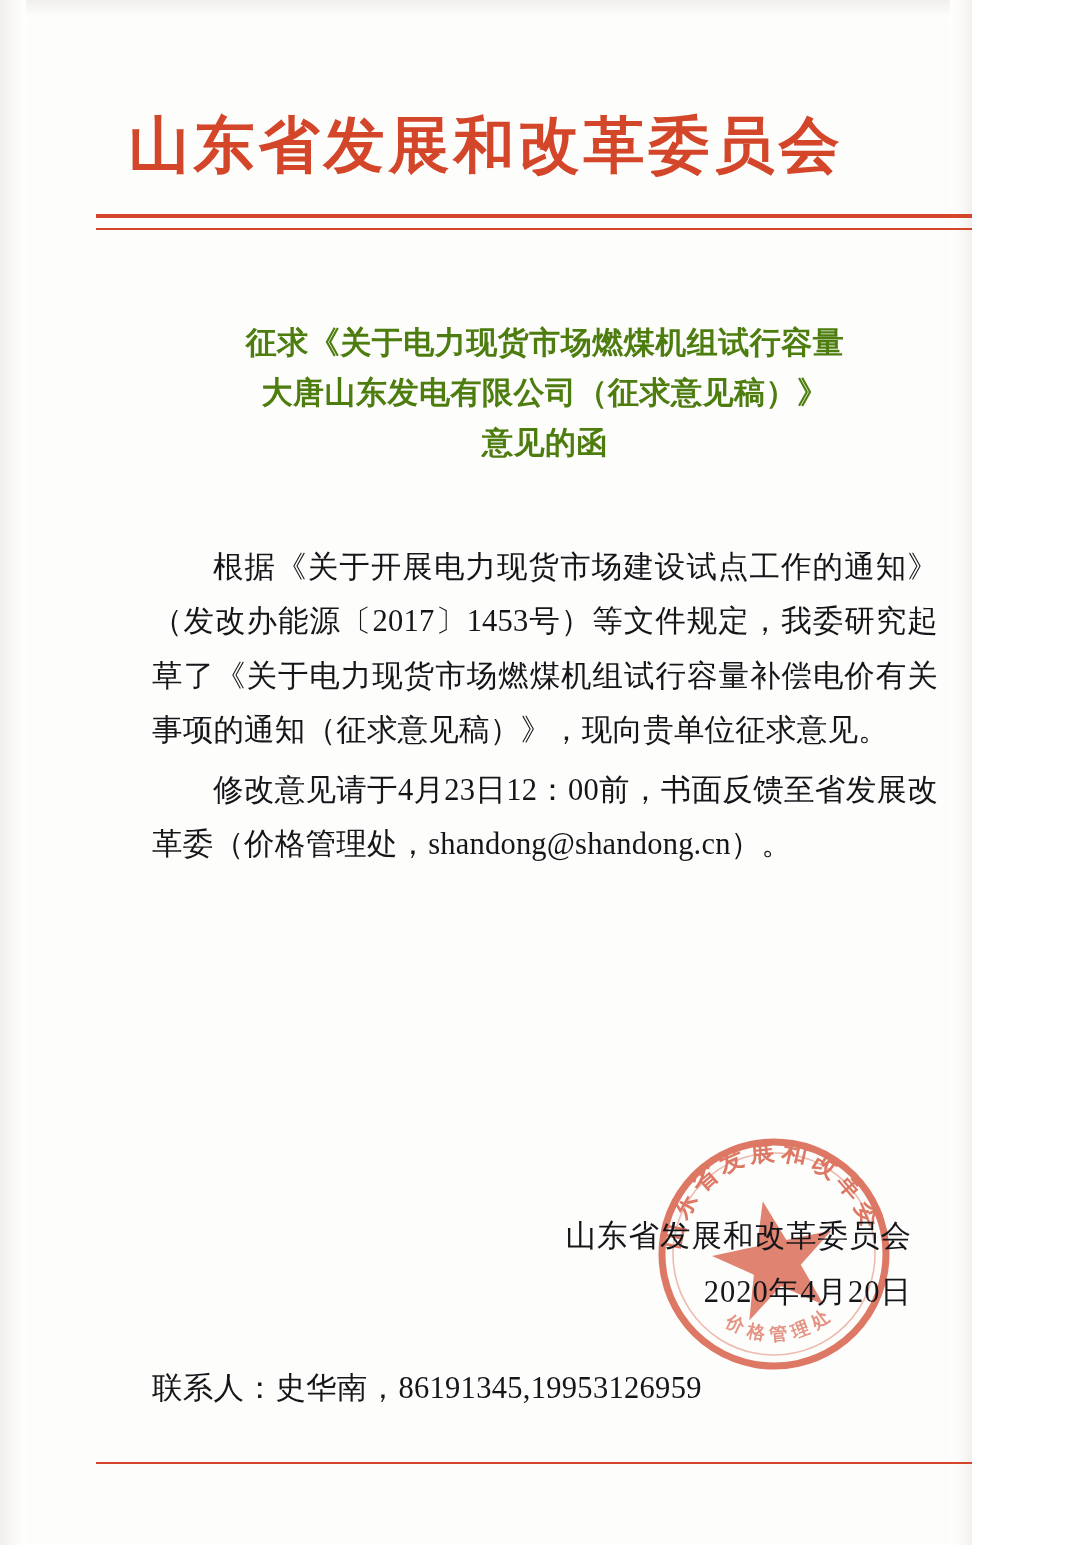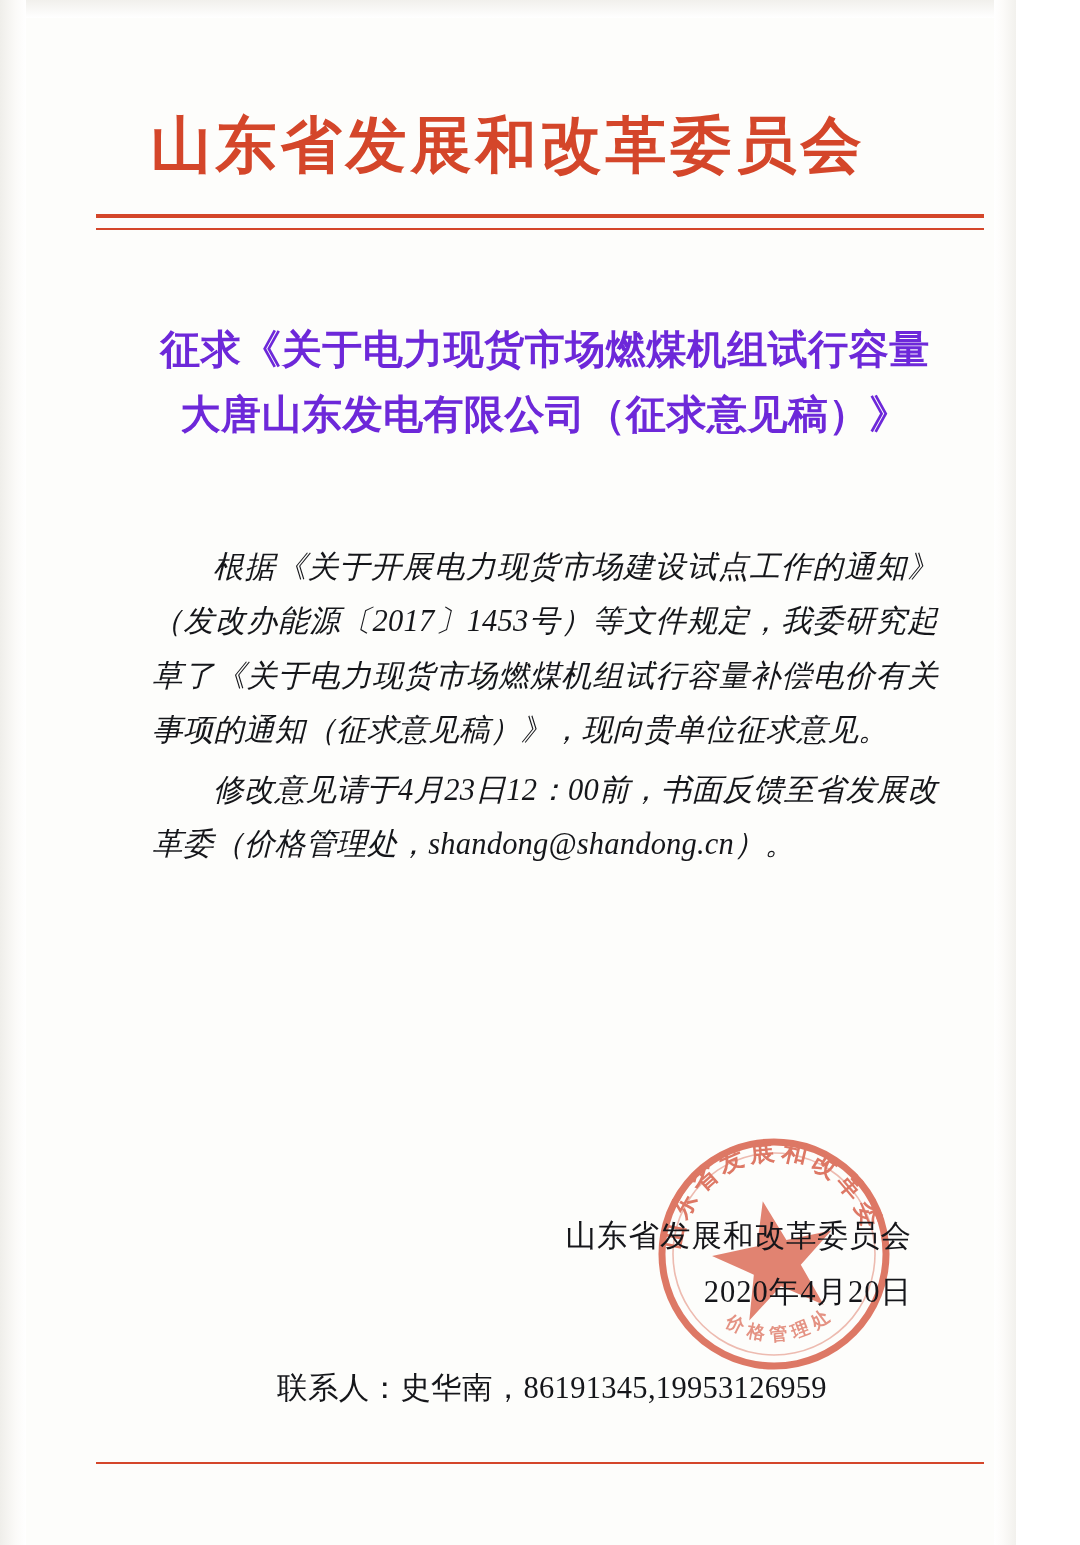--- a/index.html
+++ b/index.html
@@ -9,21 +9,20 @@
   }
   body {
     font-family: "Liberation Serif", serif;
   }
   .page {
     position: relative;
     width: 972px;
     height: 1545px;
     background: #fdfdfb;
     overflow: hidden;
-    padding-left: 44px;
   }
   
   .paper-edge-left {
     position: absolute;
     left: 0; top: 0;
     width: 26px; height: 100%;
     background: linear-gradient(to right, #efeeea 0%, #fbfaf8 60%, #ffffff 100%);
   }
   .paper-edge-right {
     position: absolute;
@@ -72,23 +71,23 @@
 
   
   .doc-title {
     position: absolute;
     left: 150px;
     top: 318px;
     width: 790px;
     text-align: center;
     font-family: "Liberation Serif", serif;
     font-weight: bold;
-    font-size: 40px;
+    font-size: 31px;
     line-height: 1.62;
-    color: #6d28d9;
+    color: #4d7c0f;
     letter-spacing: 0.5px;
   }
   .doc-title .ln {
     display: block;
   }
 
   
   .body-block {
     position: absolute;
     left: 152px;
@@ -101,21 +100,20 @@
     line-height: 1.78;
     color: #15161a;
     text-align: justify;
     text-justify: inter-ideograph;
     letter-spacing: 0.2px;
     margin: 0;
   }
   .para.indent {
     text-indent: 2em;
     margin-top: 6px;
-    font-style: italic;
   }
 
   
   .signature {
     position: absolute;
     left: 0;
     top: 1208px;
     width: 940px;
     text-align: right;
     font-family: "Liberation Serif", serif;
@@ -132,21 +130,20 @@
   
   .contact {
     position: absolute;
     left: 152px;
     top: 1368px;
     width: 800px;
     font-family: "Liberation Serif", serif;
     font-size: 30.5px;
     color: #15161a;
     letter-spacing: 0.3px;
-    text-align: center;
   }
 
   
   .rule-bottom {
     position: absolute;
     left: 96px;
     top: 1462px;
     width: 888px;
     height: 2px;
     background: #d4462a;
@@ -177,20 +174,21 @@
 
   <div class="letterhead">
     <div class="letterhead-title">山东省发展和改革委员会</div>
   </div>
   <div class="rule-thick" style="top:214px;"></div>
   <div class="rule-thin" style="top:228px;"></div>
 
   <div class="doc-title">
     <span class="ln">征求《关于电力现货市场燃煤机组试行容量</span>
     <span class="ln">大唐山东发电有限公司（征求意见稿）》</span>
+    <span class="ln">意见的函</span>
   </div>
 
   <div class="body-block">
     <p class="para indent">根据《关于开展电力现货市场建设试点工作的通知》（发改办能源〔2017〕1453号）等文件规定，我委研究起草了《关于电力现货市场燃煤机组试行容量补偿电价有关事项的通知（征求意见稿）》，现向贵单位征求意见。</p>
     <p class="para indent">修改意见请于4月23日12：00前，书面反馈至省发展改革委（价格管理处，shandong@shandong.cn）。</p>
   </div>
 
   <div class="seal">
     <svg viewBox="0 0 252 252" width="252" height="252" aria-hidden="true">
       <g transform="rotate(-12 126 126)">

